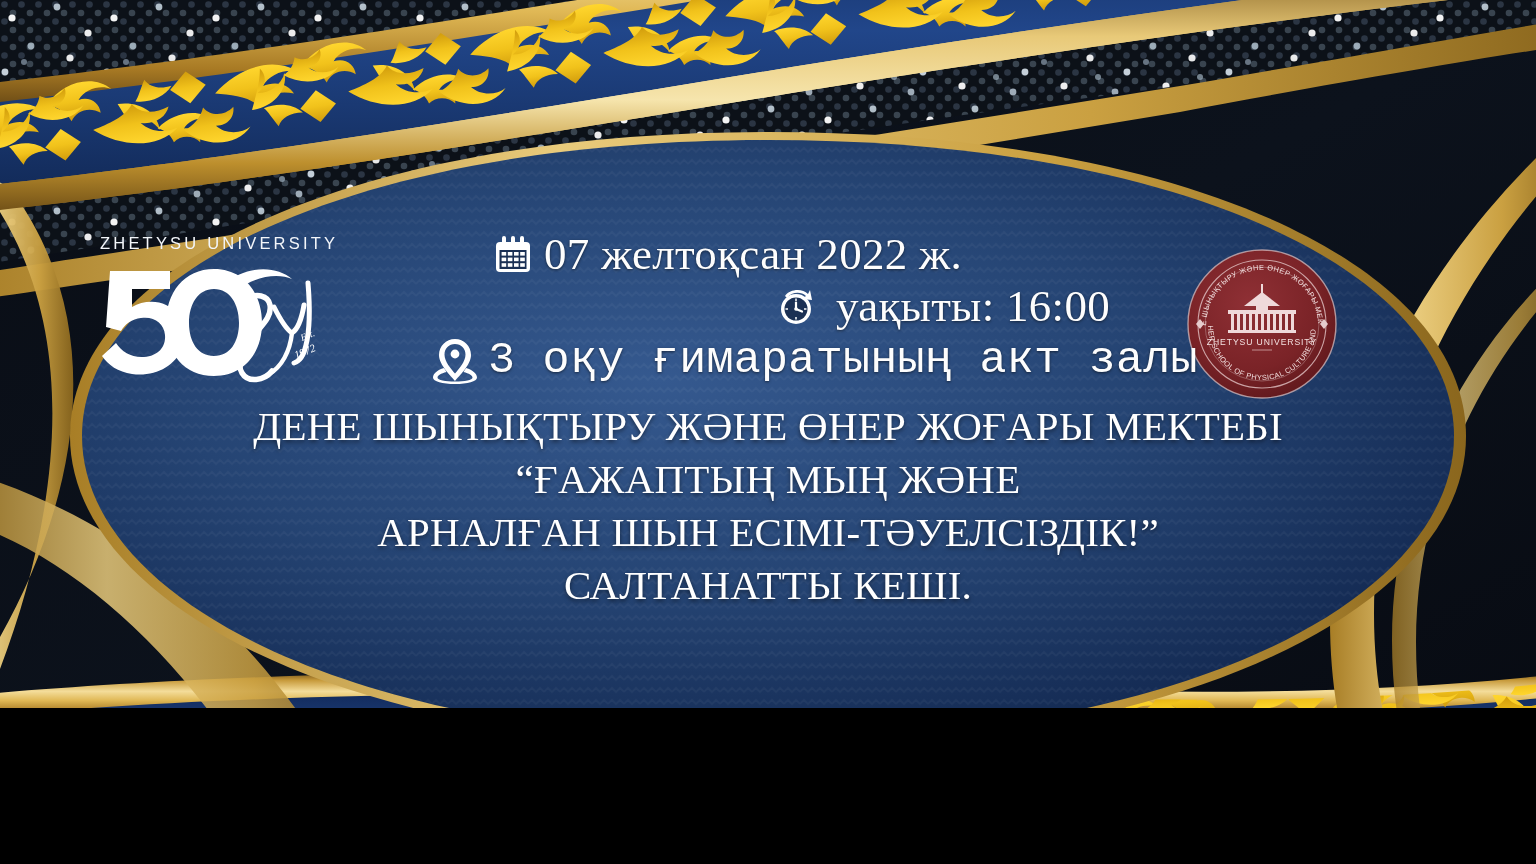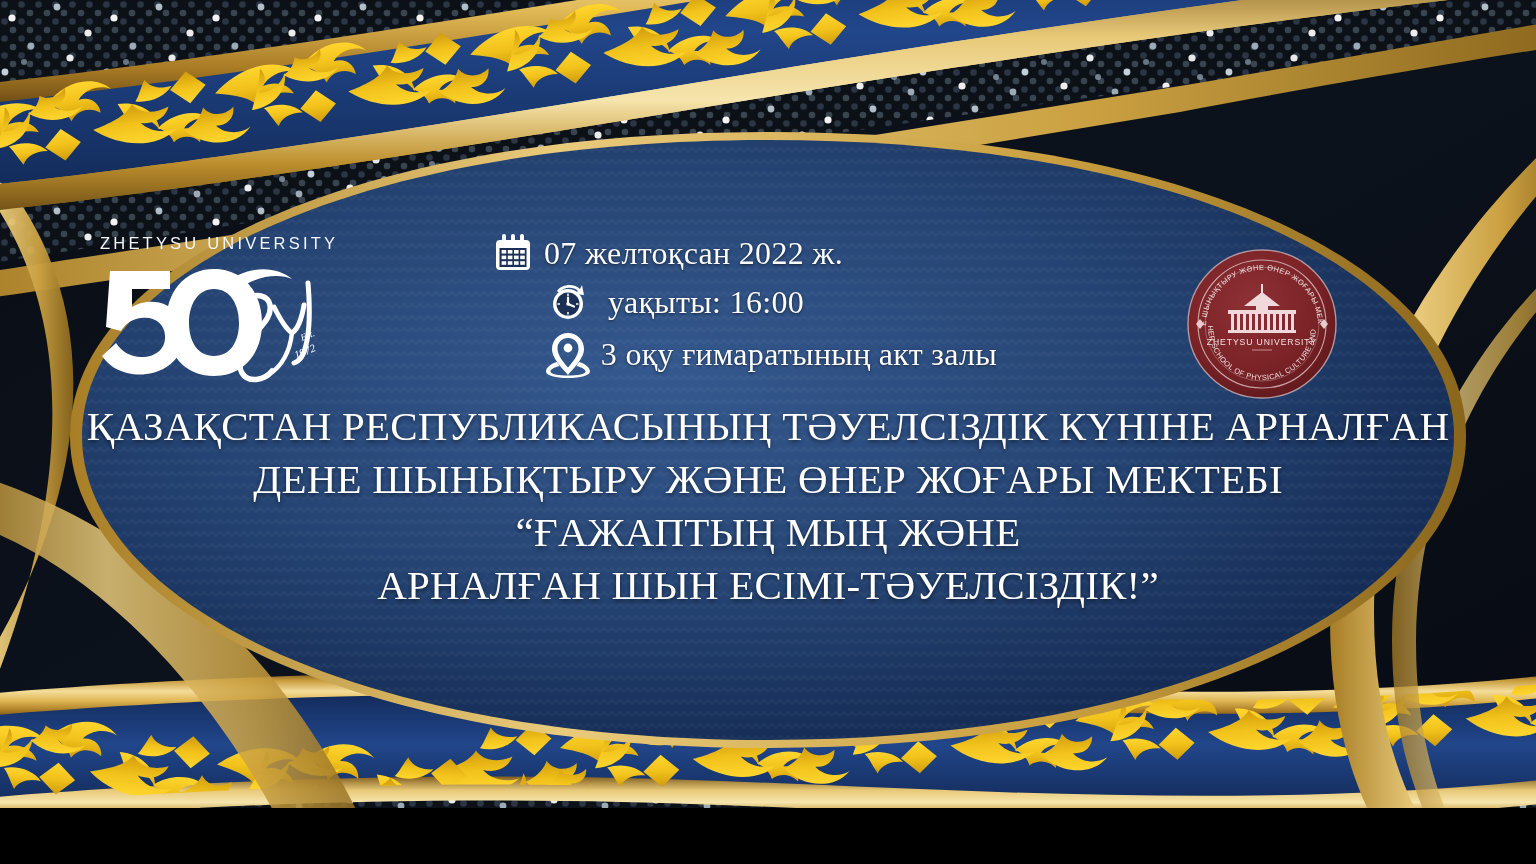--- a/index.html
+++ b/index.html
@@ -1,20 +1,20 @@
 <!DOCTYPE html>
 <html><head>
 <meta charset="utf-8">
 <title>Zhetysu University Event Banner</title>
 <style>
   html,body{margin:0;padding:0;background:#000;}
   *{box-sizing:border-box;}
   #stage{
     position:relative;
-    width:1536px;height:808px;
+    width:1536px;height:708px;
     overflow:hidden;
     background:#0a0f18;
     font-family:"Liberation Serif", serif;
   }
   #stage svg.layer{
     position:absolute;left:0;top:0;width:1536px;height:864px;
     display:block;
   }
   
   #content{
@@ -40,28 +40,28 @@
     position:absolute;left:1186px;top:248px;width:152px;height:152px;
   }
 
   
   .info{
     position:absolute;left:430px;top:232px;width:680px;
     color:#fdfdfd;
   }
   .info .line{
     display:flex;align-items:center;
-    font-size:32px;line-height:1.0;
+    font-size:45px;line-height:1.0;
     letter-spacing:0.3px;
     white-space:nowrap;
     text-shadow:0 1px 3px rgba(0,0,0,.55);
   }
   .info .l1{justify-content:flex-start;padding-left:62px;margin-bottom:7px;}
-  .info .l2{justify-content:flex-start;padding-left:118px;margin-bottom:7px;gap:8px;}
-  .info .l3{justify-content:center;padding-left:2px;}
+  .info .l2{justify-content:flex-end;padding-left:118px;margin-bottom:7px;gap:8px;}
+  .info .l3{justify-content:space-between;padding-left:2px;font-family:Liberation Mono, monospace;}
   .info .ico{flex:0 0 auto;margin-right:10px;display:block;}
   .info .txt{display:inline-block;}
 
   
   .headline{
     position:absolute;left:0;top:406px;width:1536px;
     text-align:center;color:#ffffff;
     font-size:41px;line-height:1.0;
     letter-spacing:0.2px;
     text-shadow:0 2px 4px rgba(0,0,0,.5);
@@ -506,20 +506,20 @@
                    L 31.5 36 C 37 37.4, 40.5 39.4, 40.5 41.5
                    C 40.5 44, 32.6 45.6, 23 45.6
                    C 13.4 45.6, 5.5 44, 5.5 41.5
                    C 5.5 39.4, 9 37.4, 14.5 36 Z" fill="#ffffff"></path>
         </svg>
         <span class="txt">3 оқу ғимаратының акт залы</span>
       </div>
     </div>
 
     <div class="headline">
-      <span class="hl">ҚАЗАҚСТАН РЕСПУБЛИКАСЫНЫҢ ТӘУЕЛСІЗДІК КҮНІНЕ АРНАЛҒАН</span>
       <span class="hl">ДЕНЕ ШЫНЫҚТЫРУ ЖӘНЕ ӨНЕР ЖОҒАРЫ МЕКТЕБІ</span>
       <span class="hl">“ҒАЖАПТЫҢ МЫҢ ЖӘНЕ</span>
       <span class="hl">АРНАЛҒАН ШЫН ЕСІМІ-ТӘУЕЛСІЗДІК!”</span>
+      <span class="hl">САЛТАНАТТЫ КЕШІ.</span>
     </div>
 
   </div>
 </div>
 
 </body></html>

